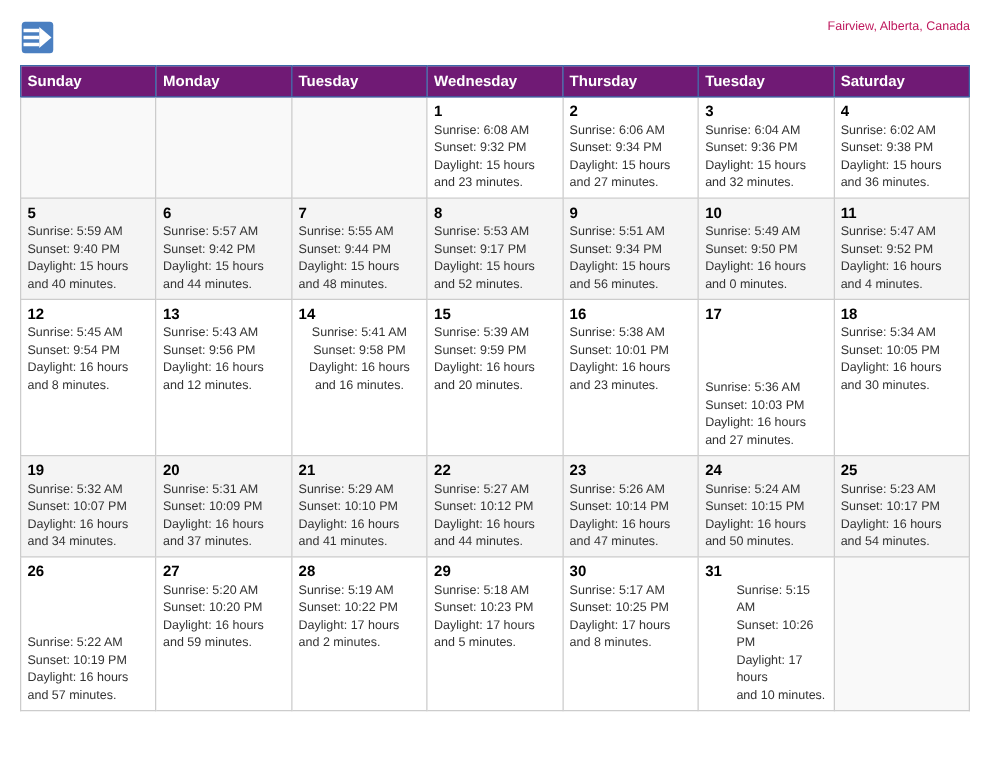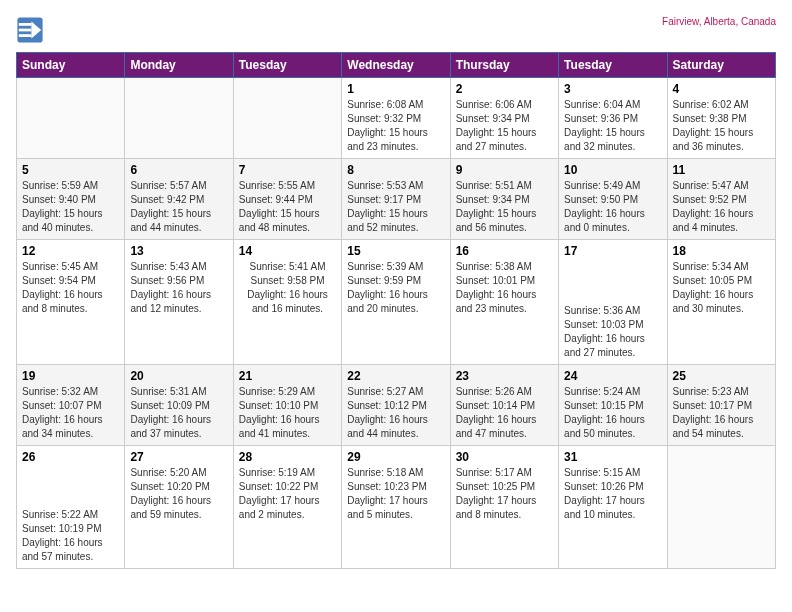--- a/index.html
+++ b/index.html
@@ -332,21 +332,21 @@
         </td>
         <td>
           <div class="day-num">30</div>
           <div class="day-detail" style="white-space: pre-line;">Sunrise: 5:17 AM
 Sunset: 10:25 PM
 Daylight: 17 hours
 and 8 minutes.</div>
         </td>
         <td>
           <div class="day-num">31</div>
-          <div class="day-detail" style="white-space: pre-line;">Sunrise: 5:15 AM
+          <div class="day-detail" style="white-space: pre-line; margin-left: 25px;">Sunrise: 5:15 AM
 Sunset: 10:26 PM
 Daylight: 17 hours
 and 10 minutes.</div>
         </td>
         <td class="empty-cell"></td>
       </tr>
     </tbody>
 </table>
 
 </body></html>

